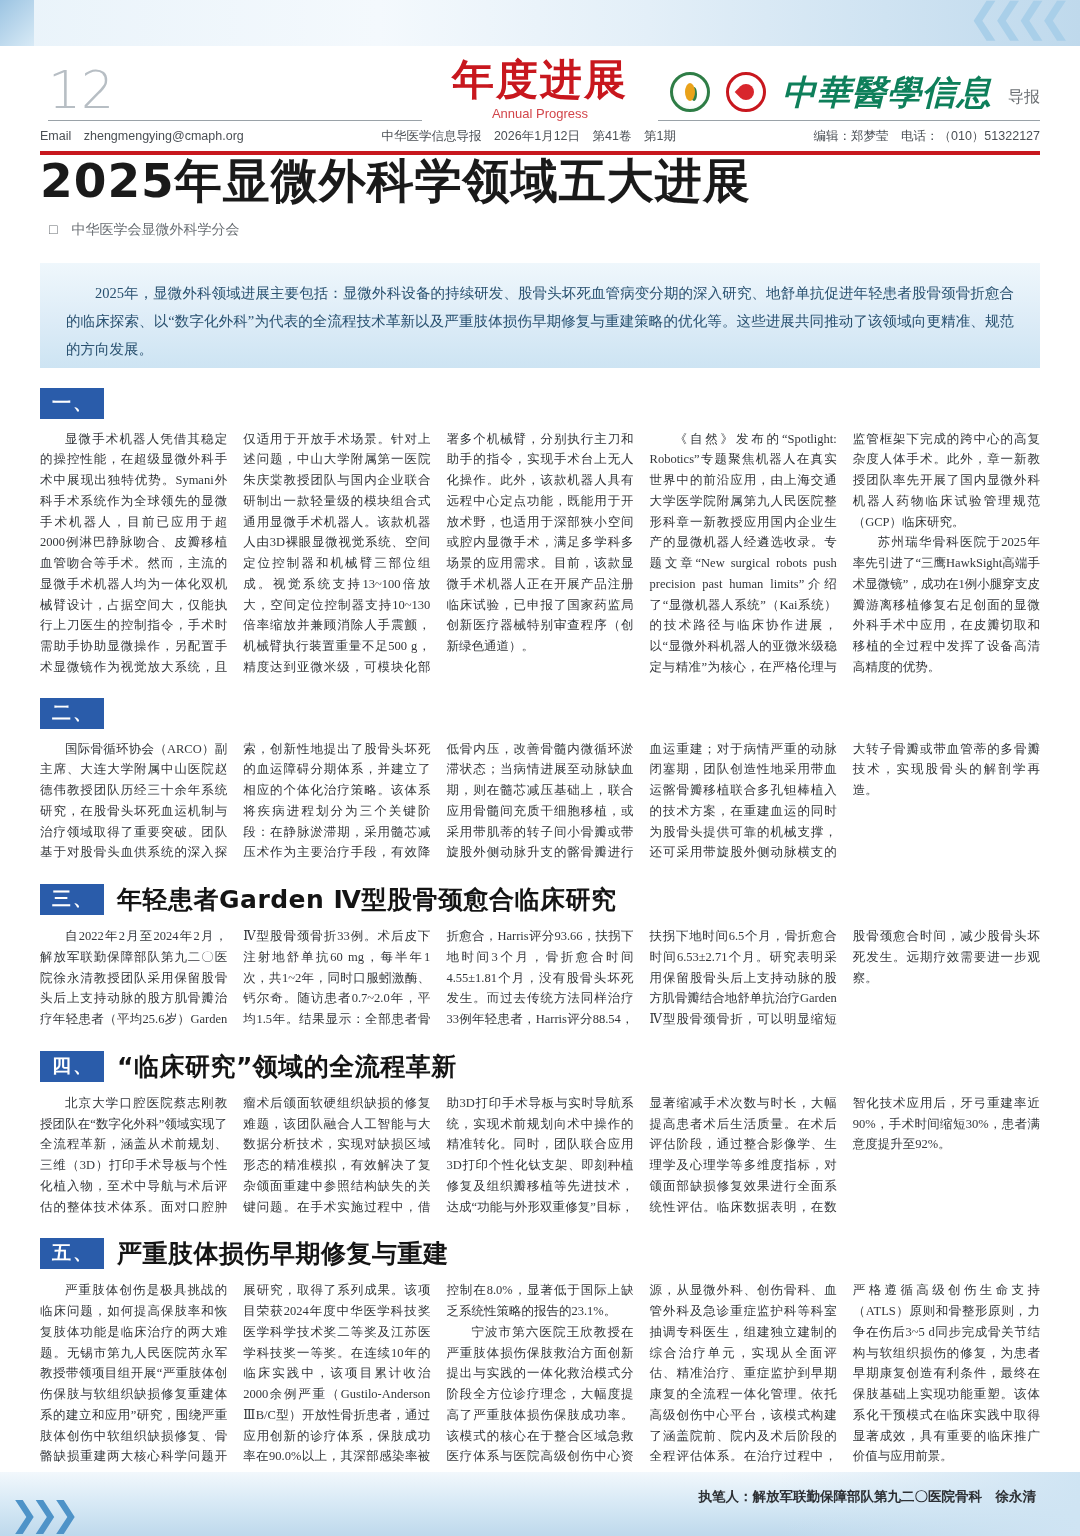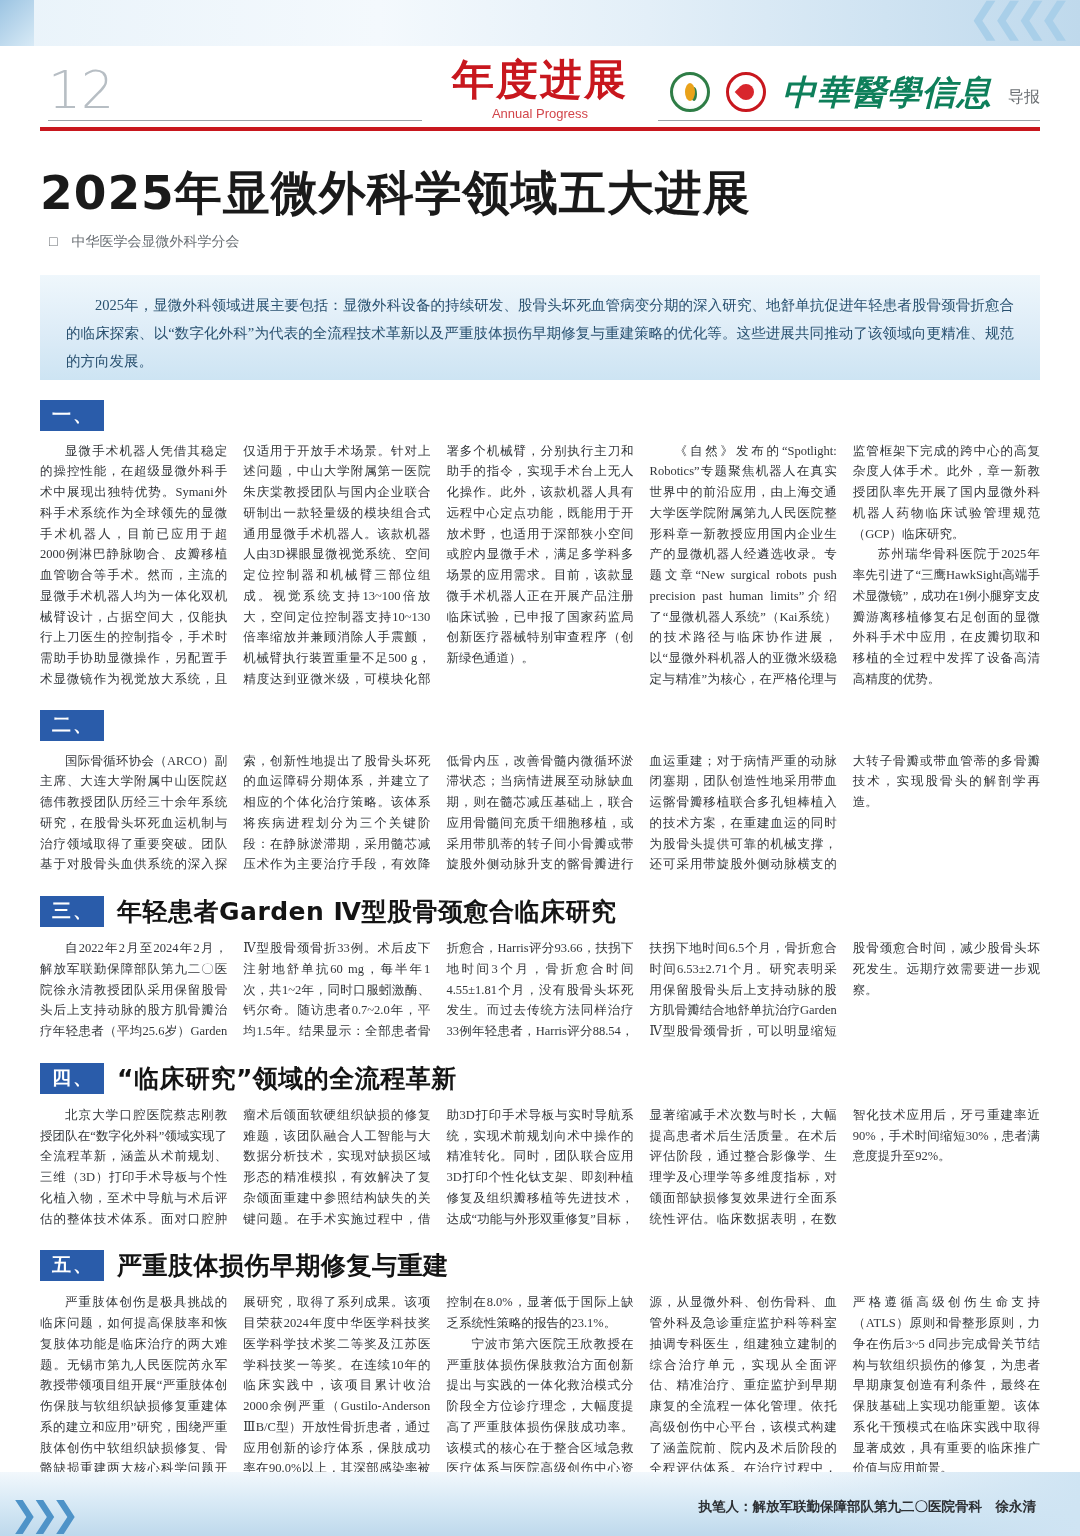--- a/index.html
+++ b/index.html
@@ -65,21 +65,20 @@
   }
   .masthead-suffix{ font-family:"Liberation Sans",sans-serif; font-size:16px; color:#6b6f73; align-self:flex-end; padding-bottom:4px; }
   
   .info-row{
     display:flex; justify-content:space-between; align-items:center;
     font-family:"Liberation Sans",sans-serif; font-size:12.5px; color:#4a4f54; margin-top:7px;
   }
   .red-rule{ height:4px; background:#c8171e; margin-top:6px; }
   
   .article-title{
-    margin-top:36px;
     font-family:"DejaVu Sans","Liberation Sans",sans-serif; font-weight:900;
     font-size:47px; color:#1a1a1a; letter-spacing:1px; line-height:1.1;
   }
   .byline{ margin-top:14px; font-size:14px; color:#6a6f74;padding-left:9px; }
   
   .intro{
     margin-top:24px; padding:16px 26px 4px 26px;
     background:linear-gradient(180deg,#eff7fc 0%,#ddecf7 55%,#cde4f3 100%);
     font-size:14.5px; line-height:1.95; color:#28506f; text-align:justify; text-indent:2em;
   }
@@ -94,21 +93,21 @@
     font-family:"DejaVu Sans","Liberation Sans",sans-serif; font-weight:800;
     font-size:25px; color:#141414; letter-spacing:0.5px;
   }
   .sec-body{
     column-count:5; column-gap:16px; column-fill:balance;
     font-size:12.5px; line-height:1.66; text-align:justify; color:#33363a;
   }
   .sec-body p{ text-indent:2em; margin:0; }
   
   .author-line{
-    position:absolute; right:44px; bottom:20px; z-index:3;
+    position:absolute; right:44px; bottom:30px; z-index:3;
     font-size:13.5px; font-weight:700; color:#2c2f33;
   }
 </style>
 </head>
 <body>
 
 <div class="top-band">
   <div class="chevrons-tr">❮❮❮❮</div>
 </div>
 
@@ -123,20 +122,25 @@
       <div class="column-subtitle">Annual Progress</div>
     </div>
     <div class="hdr-right">
       <span class="emblem emblem-green"></span>
       <span class="emblem emblem-red"></span>
       <span class="masthead-cn">中華醫學信息</span>
       <span class="masthead-suffix">导报</span>
     </div>
   </div>
 
+  <div class="info-row">
+    <span>Email　zhengmengying@cmaph.org</span>
+    <span>中华医学信息导报　2026年1月12日　第41卷　第1期</span>
+    <span>编辑：郑梦莹　电话：（010）51322127</span>
+  </div>
 
   <div class="red-rule"></div>
 
   <h1 class="article-title">2025年显微外科学领域五大进展</h1>
   <div class="byline">□　中华医学会显微外科学分会</div>
 
   <div class="intro">2025年，显微外科领域进展主要包括：显微外科设备的持续研发、股骨头坏死血管病变分期的深入研究、地舒单抗促进年轻患者股骨颈骨折愈合的临床探索、以“数字化外科”为代表的全流程技术革新以及严重肢体损伤早期修复与重建策略的优化等。这些进展共同推动了该领域向更精准、规范的方向发展。</div>
 
   <div class="section">
     <div class="sec-head">

